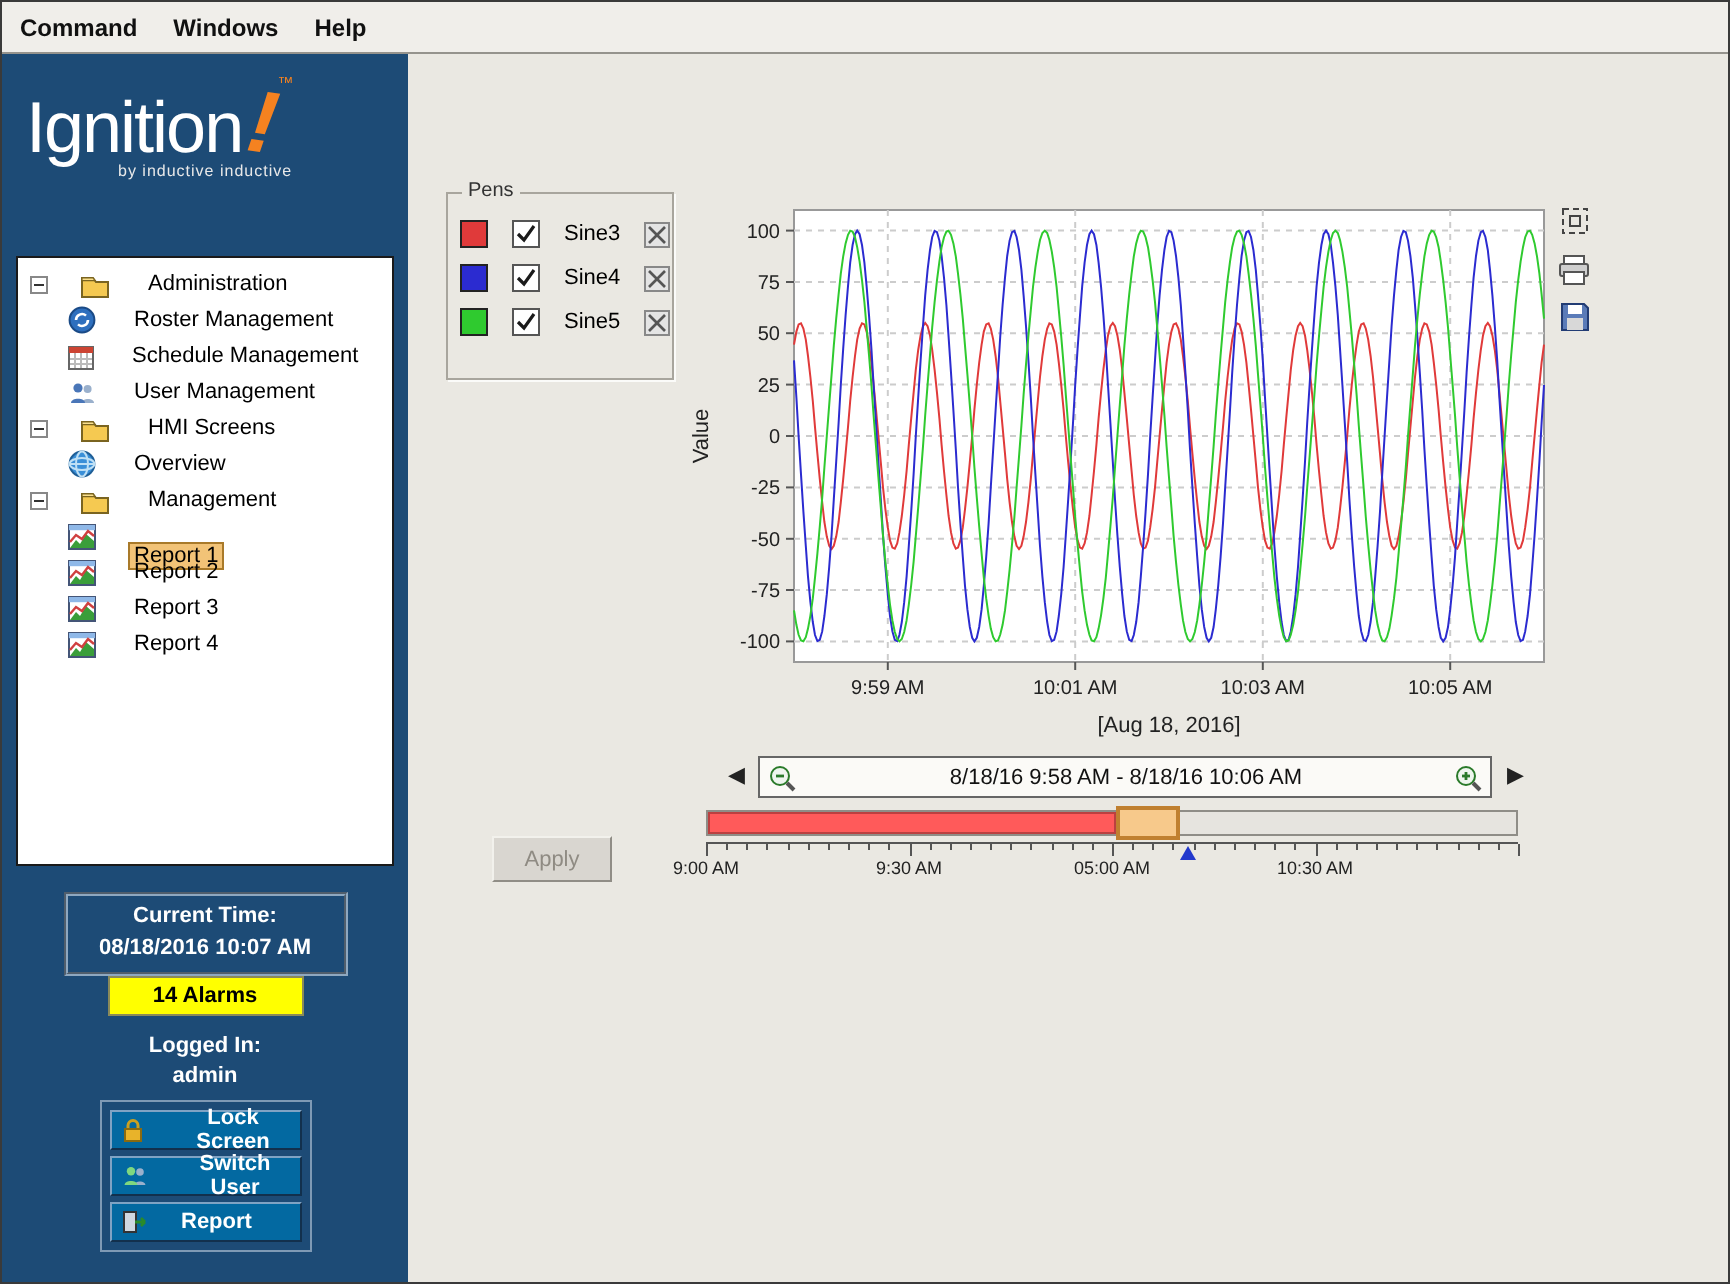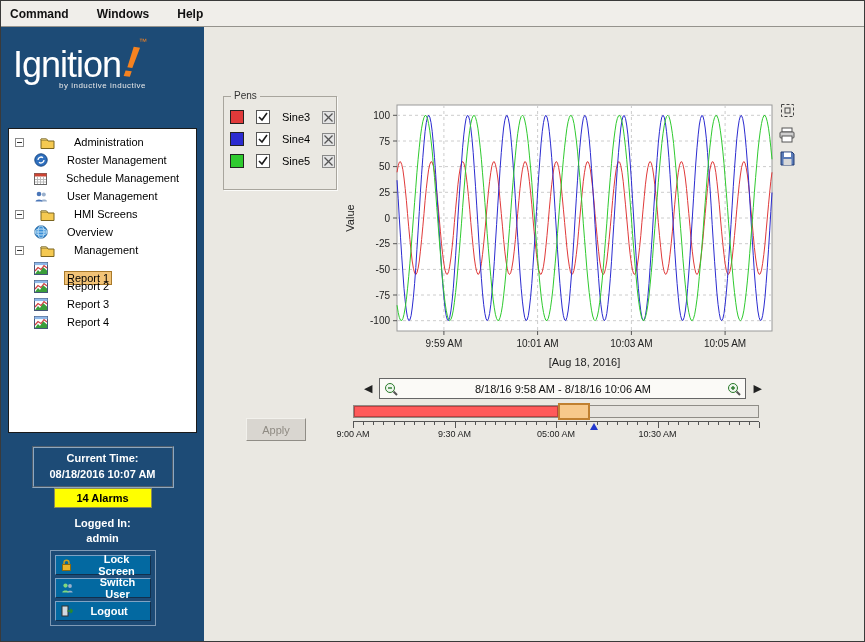--- a/index.html
+++ b/index.html
@@ -1,19 +1,19 @@
 <!DOCTYPE html>
 <html><head>
 <meta charset="utf-8">
 <style>
   html,body{margin:0;padding:0;background:#cfcfcf;}
   .window{position:relative;width:865px;height:642px;box-sizing:border-box;border:1px solid #3a3a3a;
     background:#eae8e2;font-family:"Liberation Sans",sans-serif;overflow:hidden;}
   
-  .menubar{height:25px;background:#f0eeea;border-bottom:1px solid #95938d;display:flex;align-items:center;gap:28px;padding-left:9px;}
+  .menubar{height:25px;background:#f0eeea;border-bottom:1px solid #95938d;display:flex;align-items:center;gap:18px;padding-left:9px;}
   .menu-item{font-size:12px;font-weight:bold;color:#111;cursor:default;}
   .layout{position:absolute;top:26px;left:0;right:0;bottom:0;display:flex;}
   
   .sidebar{width:203px;flex:none;background:#1d4b76;position:relative;color:#fff;}
   .logo{padding:10px 0 0 12px;white-space:nowrap;}
   .logo-word{font-size:36px;font-weight:normal;letter-spacing:-1px;color:#fff;}
   .logo-mark{font-size:44px;font-weight:bold;font-style:italic;color:#f58220;display:inline-block;transform:rotate(8deg);margin-left:3px;}
   .logo-tm{font-size:8px;color:#f58220;vertical-align:top;}
   .logo-sub{font-size:8px;color:#e9e9e9;margin:-6px 0 0 46px;letter-spacing:.5px;}
   .tree{position:absolute;top:101px;left:7px;right:7px;height:305px;background:#fff;border:1px solid #1a1a1a;
@@ -246,21 +246,21 @@
             </span>
             <span>Switch User</span>
           </button>
           <button class="session-btn">
             <span style="display:flex">
               <svg width="13" height="12">
                 <rect x="1" y="1" width="6" height="10" fill="#cfd8e0" stroke="#333"></rect>
                 <path d="M6.5 6h5m0 0-2-2m2 2-2 2" stroke="#2a8a2a" stroke-width="1.4" fill="none"></path>
               </svg>
             </span>
-            <span>Logout</span>
+            <span>Report</span>
           </button>
         </div>
     </aside>
 
     <main class="content">
       <div class="pens-panel">
         <span class="pens-legend">Pens</span>
         <div class="pen-list">
             <div class="pen-row">
               <span class="swatch" style="background:#e03a3a"></span>

